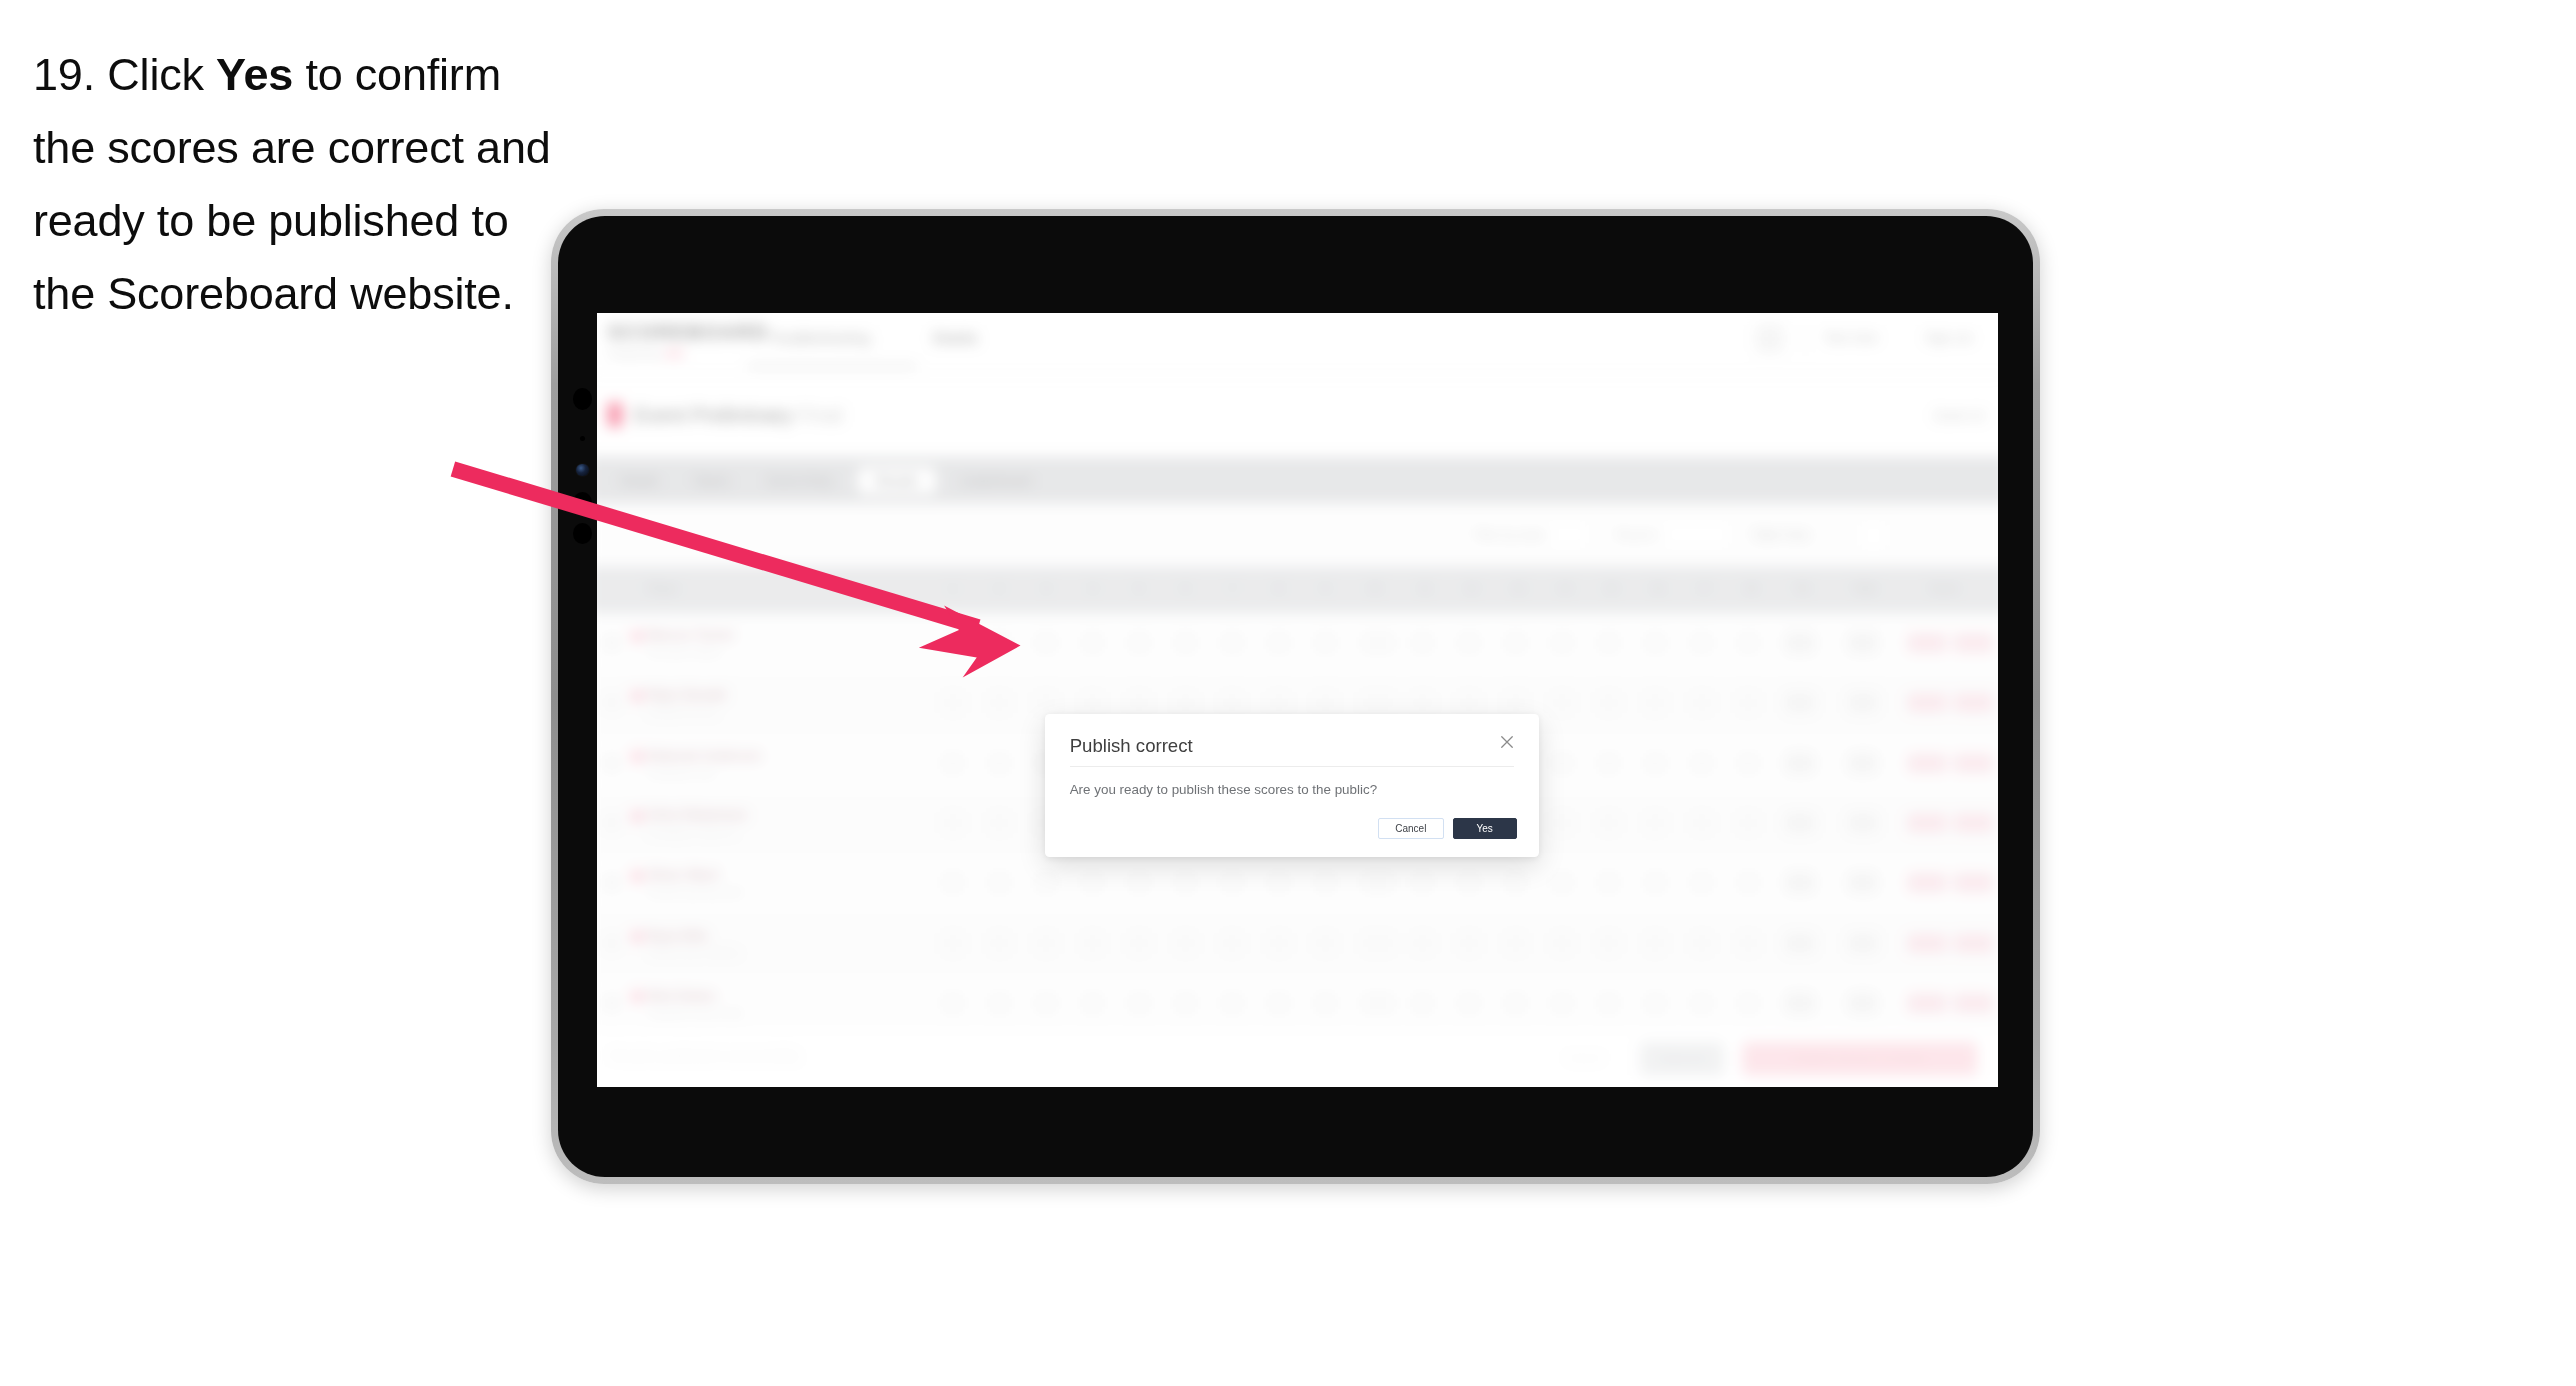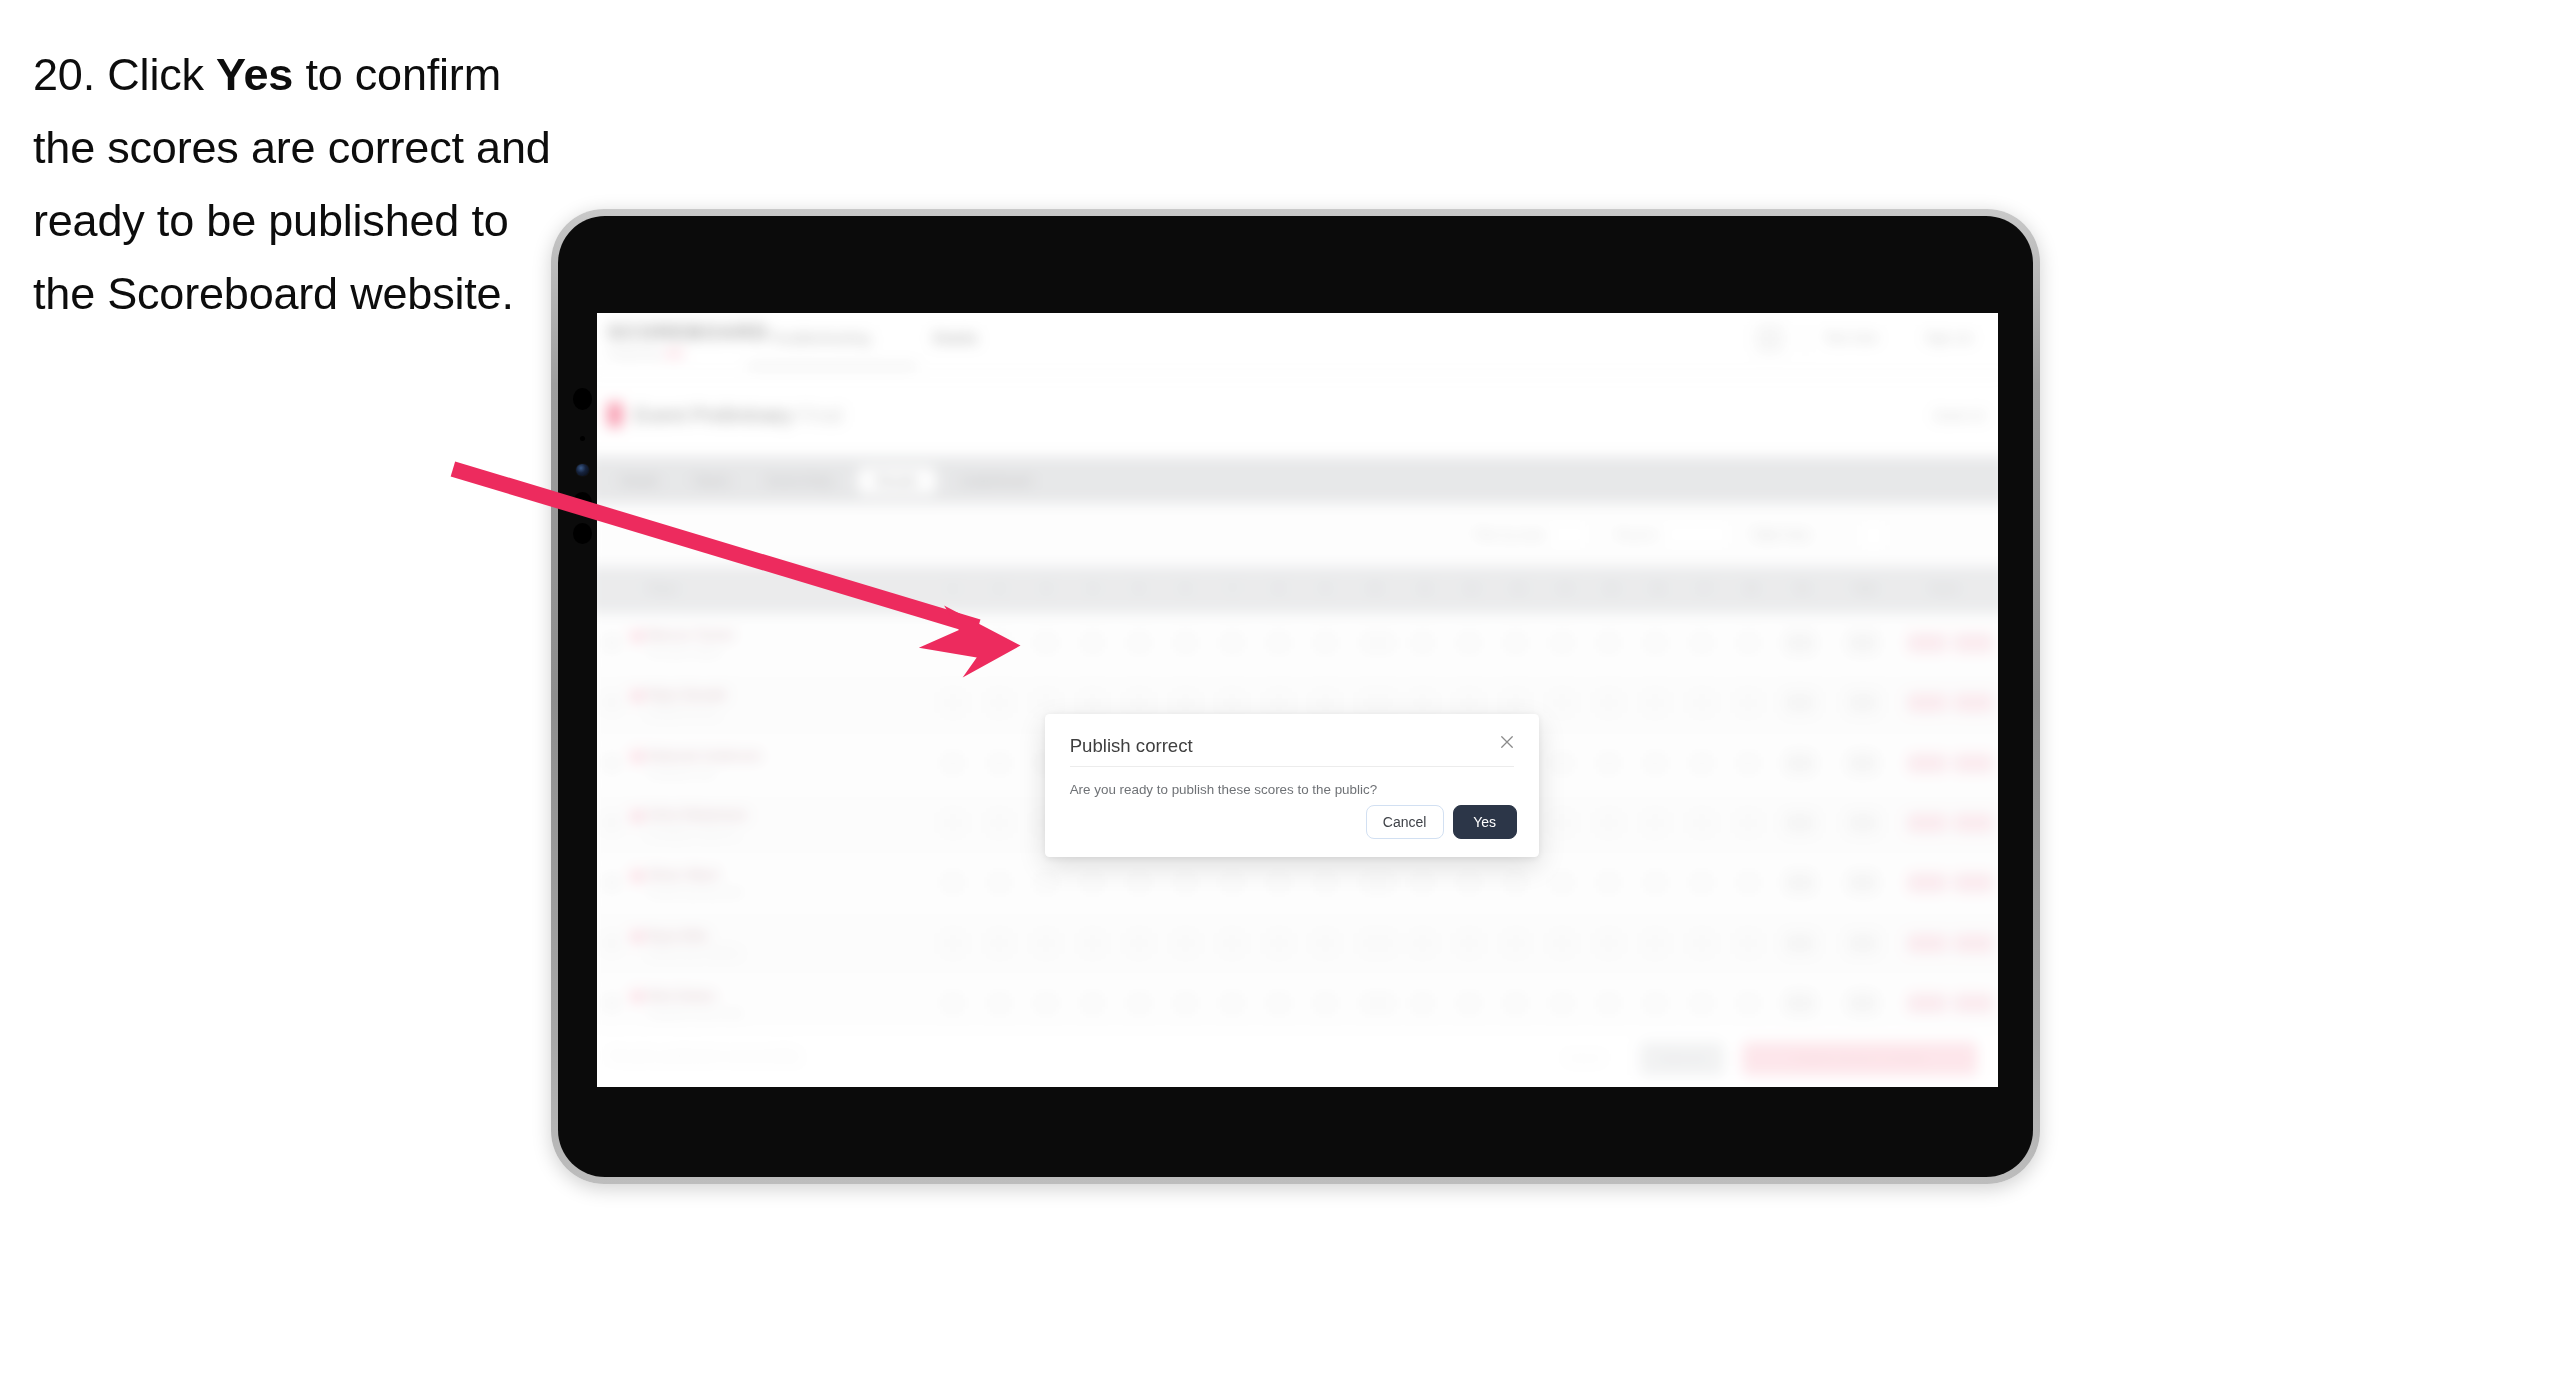--- a/index.html
+++ b/index.html
@@ -272,22 +272,22 @@
   }
   #modal-msg {
     position: absolute; left: 25px; top: 68px;
     font-size: 13.4px; color: #6f7276;
   }
   #modal-actions {
     position: absolute; right: 22px; bottom: 18px;
     display: flex; gap: 9px; align-items: center;
   }
   .mbtn {
-    height: 34px; min-width: 64px; padding: 0 16.3px;
-    border-radius: 8px; font-size: 14px;
+    height: 21px; min-width: 64px; padding: 0 16.3px;
+    border-radius: 2px; font-size: 10px;
     display: flex; align-items: center; justify-content: center;
     box-sizing: border-box; cursor: pointer;
   }
   .mbtn.cancel {
     background: #ffffff; border: 1.1px solid #d2e0f2; color: #3f4248;
   }
   .mbtn.yes {
     background: #2c3648; border: 1.1px solid #2c3648; color: #ffffff;
   }
 
@@ -296,21 +296,21 @@
     position: absolute;
     left: 0; top: 0;
     width: 2576px; height: 1386px;
     pointer-events: none;
   }
 </style>
 </head>
 <body>
 
 <div id="instruction">
-  <span>20.</span>
+  <span>19.</span>
   <span>Click </span><b>Yes</b><span> to confirm the scores are correct and ready to be published to the Scoreboard website.</span>
 </div>
 
 <div id="tablet">
   <div id="tablet-body">
 
     <div class="sensor" style="left:15px; top:172px; width:19.3px; height:22px;"></div>
     <div class="sensor" style="left:22px; top:220px; width:5.2px; height:5.2px;"></div>
     <div class="sensor cam" style="left:18.6px; top:248px; width:12.6px; height:12.6px;"></div>
     <div class="sensor" style="left:15px; top:276px; width:19.3px; height:21px;"></div>

